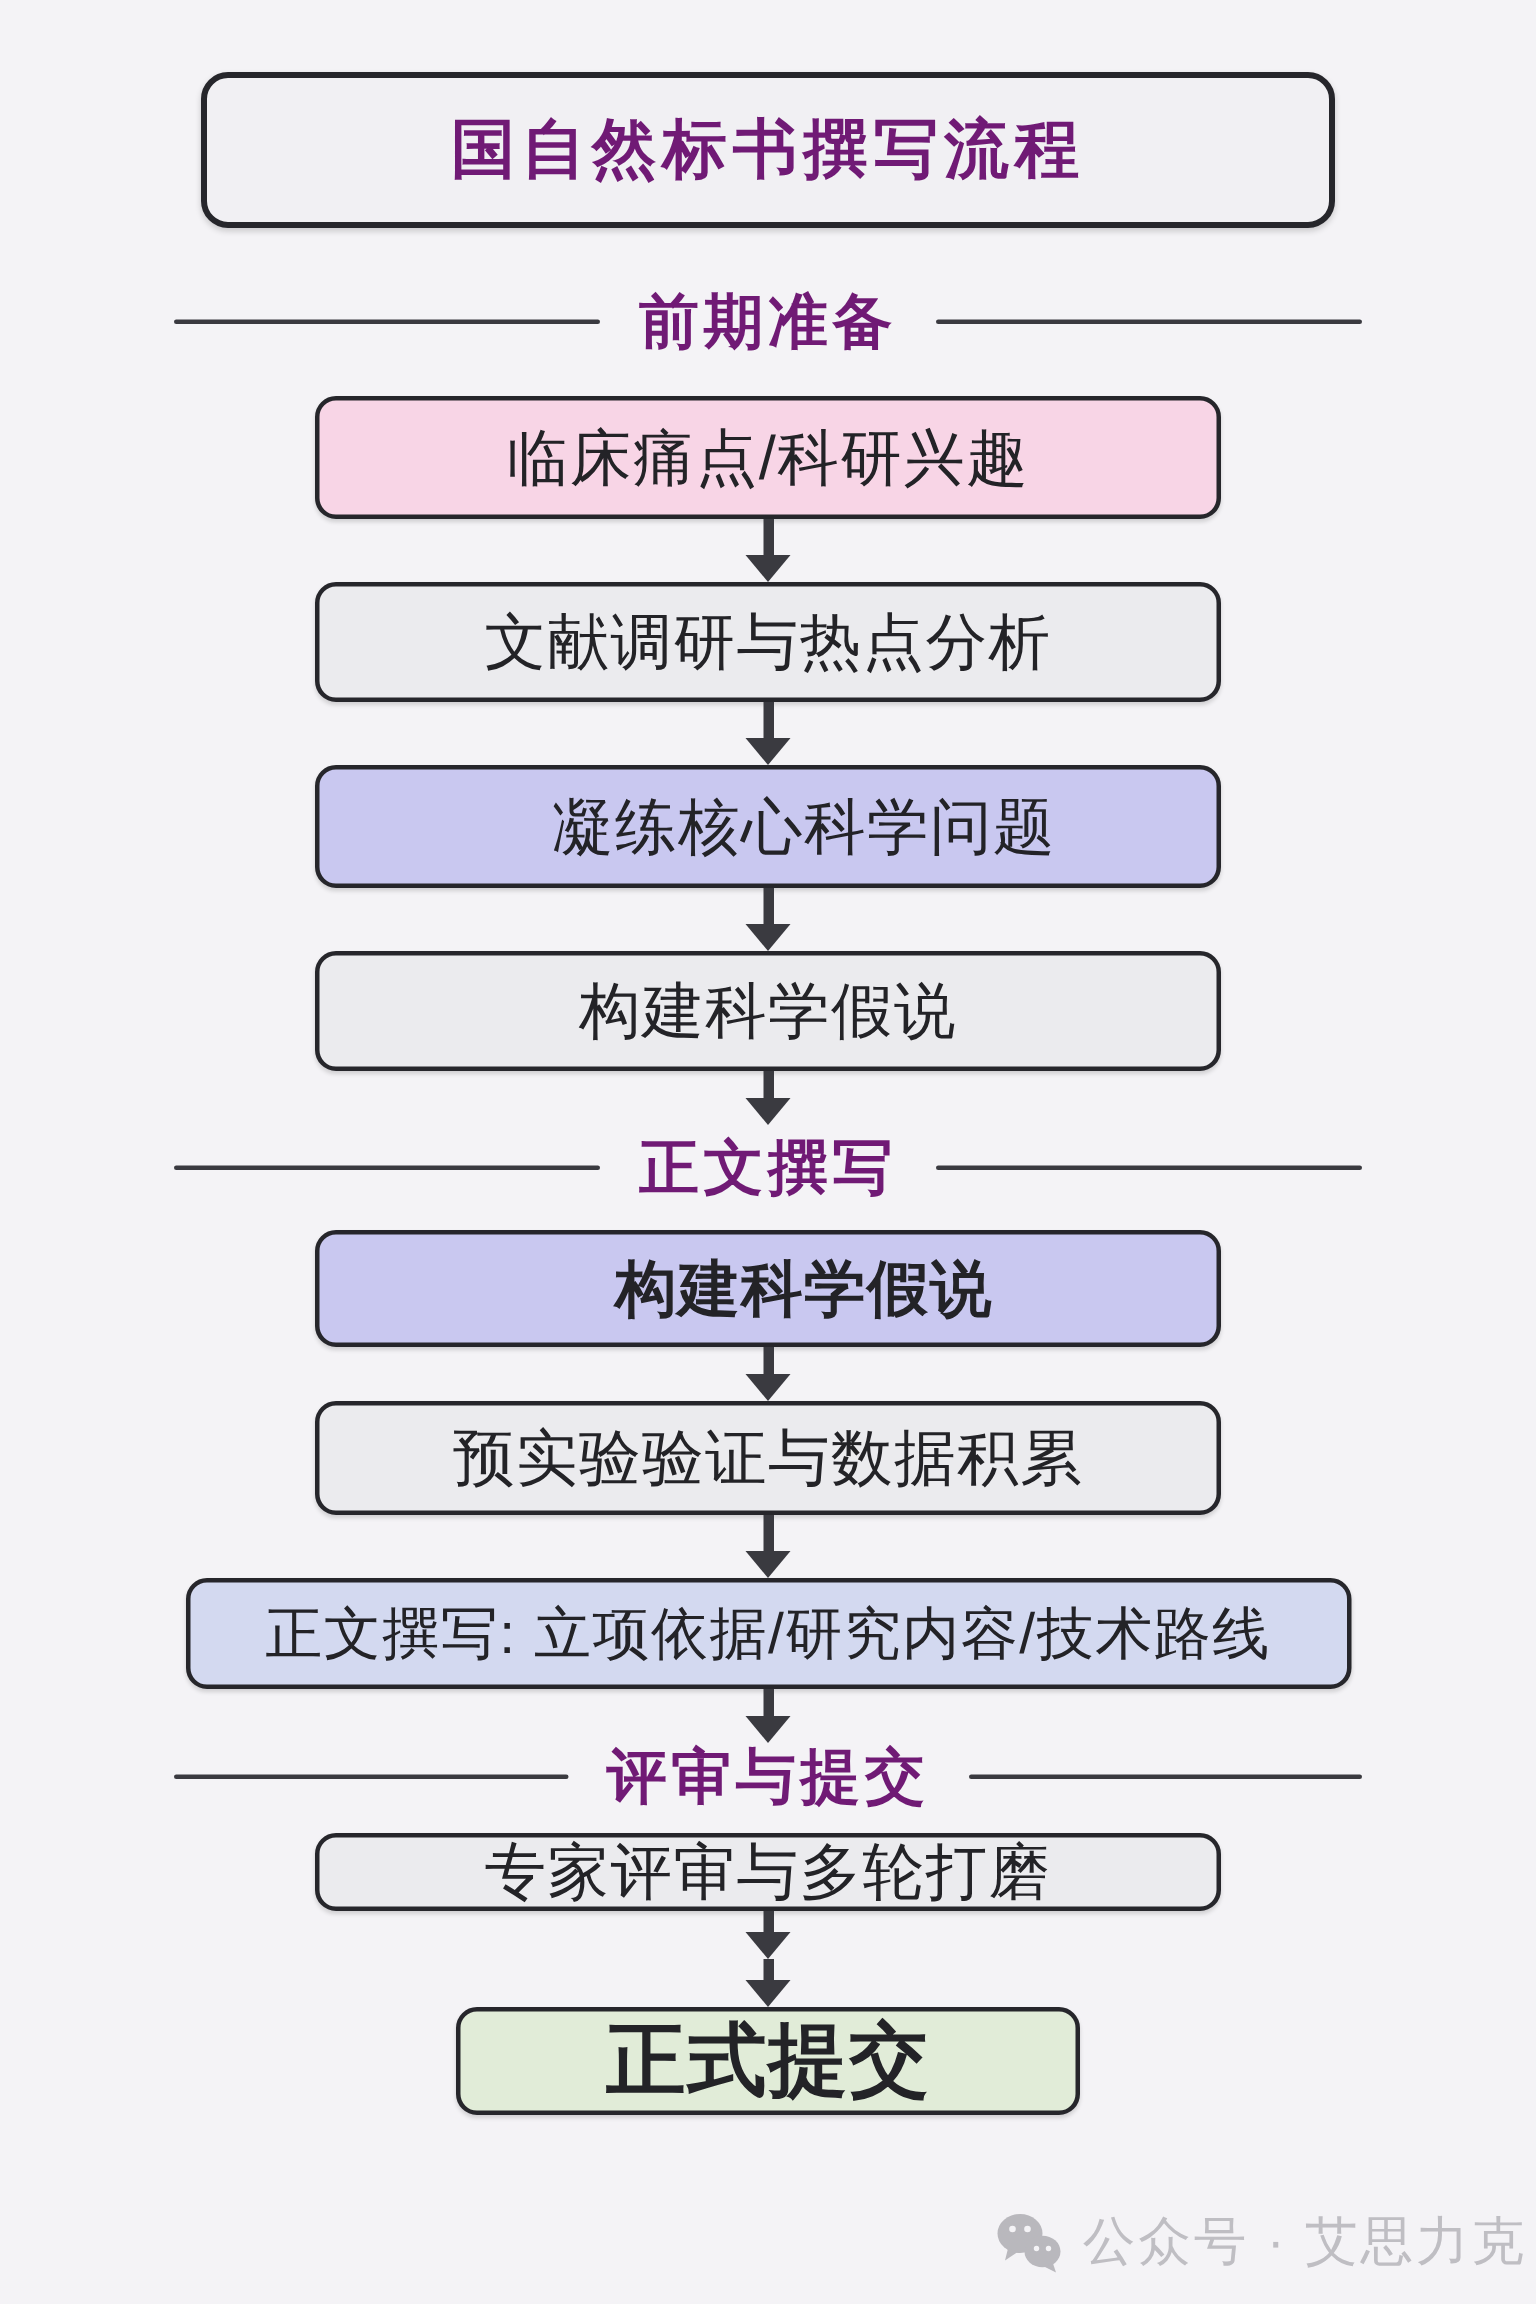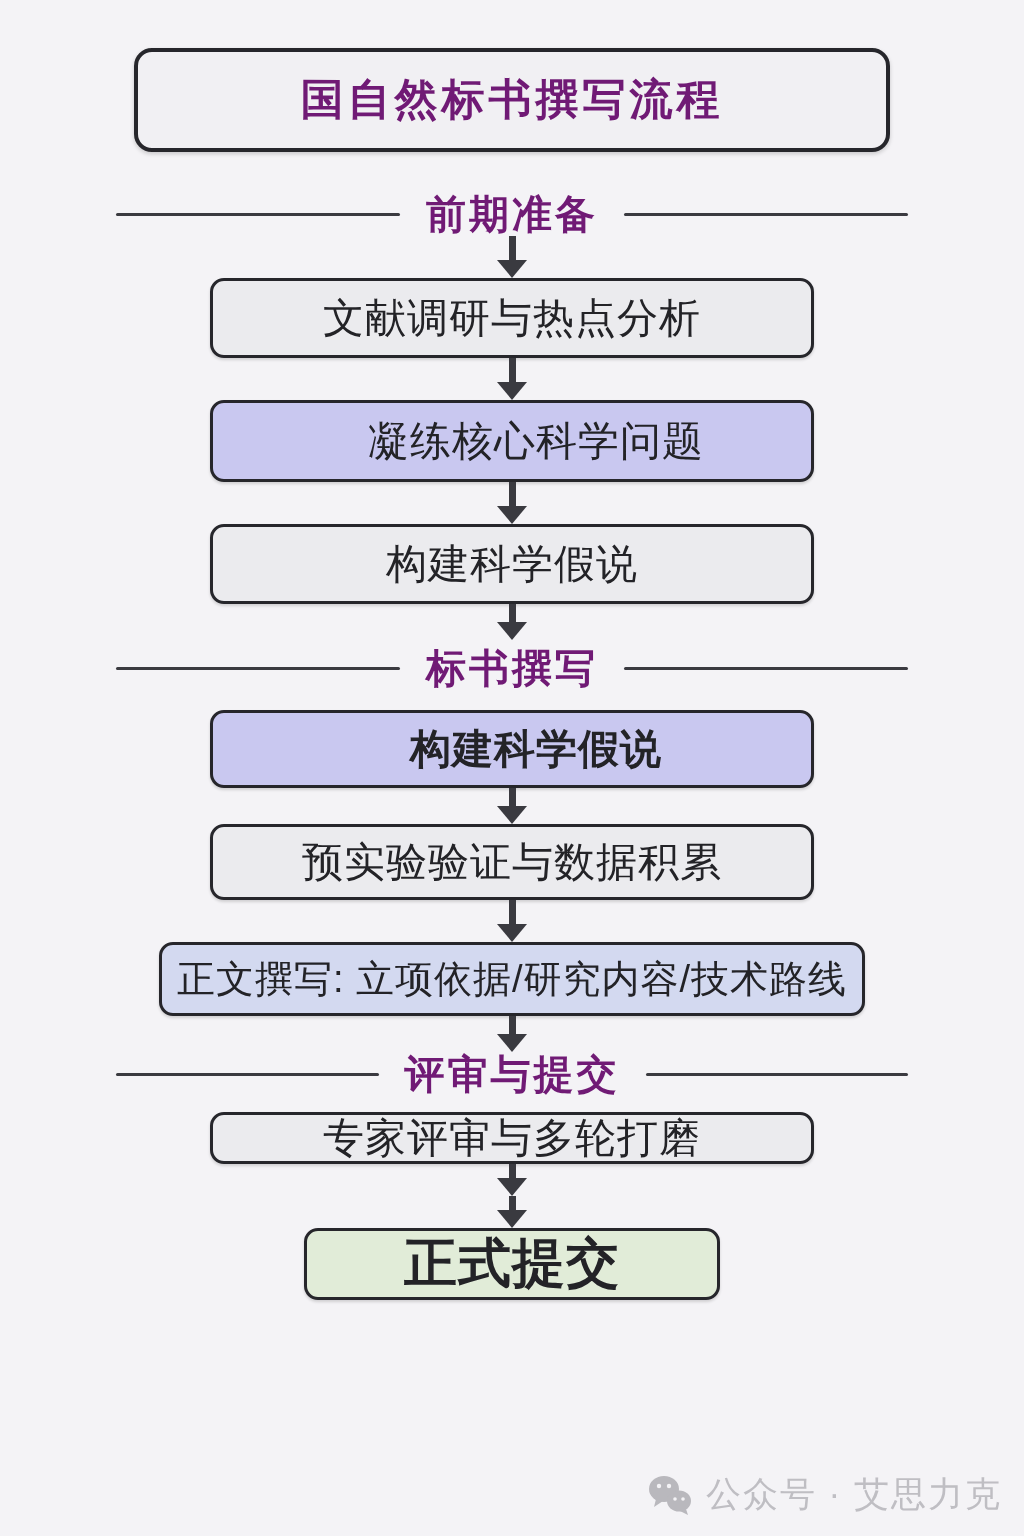--- a/index.html
+++ b/index.html
@@ -61,21 +61,21 @@
   .flow-box span{
     font-size:41px;font-weight:500;color:#232327;
     letter-spacing:1px;white-space:nowrap;
   }
   .flow-box.bold span{font-weight:700;}
   .flow-box.pink{background:#f8d5e6;}
   .flow-box.purple{background:#c9c8f0;padding-left:48px;}
   .flow-box.blue{background:#d3d9f0;}
   .flow-box.gray{background:#ebebee;}
   .flow-box.green{background:#e1ecd8;}
-  .flow-box.wide{width:706px;}
+  .flow-box.wide{width:777px;}
   .flow-box.wide span{font-size:38px;}
   .flow-box.narrow{width:416px;}
   .flow-box.narrow span{font-size:53px;}
   .b1{margin-top:28px;height:82px;}
   .b3{height:82px;}
   .b5{margin-top:20px;height:78px;}
   .b6{height:76px;}
   .b7{height:74px;}
   .b8{margin-top:16px;height:52px;}
   .b9{height:72px;}
@@ -90,21 +90,21 @@
     width:0;height:0;
     border-left:15px solid transparent;
     border-right:15px solid transparent;
     border-top:18px solid #3a3a40;
   }
   .arrow.short{height:36px;}
   .arrow.tiny{height:32px;}
   
   .watermark{
     position:absolute;
-    right:22px;bottom:18px;
+    right:6px;bottom:18px;
     display:flex;align-items:center;gap:12px;
   }
   .watermark .wm-text{
     font-size:35px;color:#bfbec3;letter-spacing:2px;white-space:nowrap;
   }
 </style>
 </head>
 <body>
 
 <div class="page col">
@@ -112,20 +112,23 @@
   <div class="title-box">
     <span>国自然标书撰写流程</span>
   </div>
 
   <div class="section-header sh1">
     <div class="rule"></div>
     <div class="hd">前期准备</div>
     <div class="rule"></div>
   </div>
 
+  <div class="flow-box b1 pink">
+    <span>临床痛点/科研兴趣</span>
+  </div>
   <div class="arrow">
       <div class="stem"></div>
       <div class="head"></div>
     </div>
 
   <div class="flow-box gray">
     <span>文献调研与热点分析</span>
   </div>
   <div class="arrow">
       <div class="stem"></div>
@@ -143,21 +146,21 @@
   <div class="flow-box gray">
     <span>构建科学假说</span>
   </div>
   <div class="arrow short">
       <div class="stem"></div>
       <div class="head"></div>
     </div>
 
   <div class="section-header sh2">
     <div class="rule"></div>
-    <div class="hd">标书撰写</div>
+    <div class="hd">正文撰写</div>
     <div class="rule"></div>
   </div>
 
   <div class="flow-box b5 purple bold">
     <span>构建科学假说</span>
   </div>
   <div class="arrow short">
       <div class="stem"></div>
       <div class="head"></div>
     </div>

